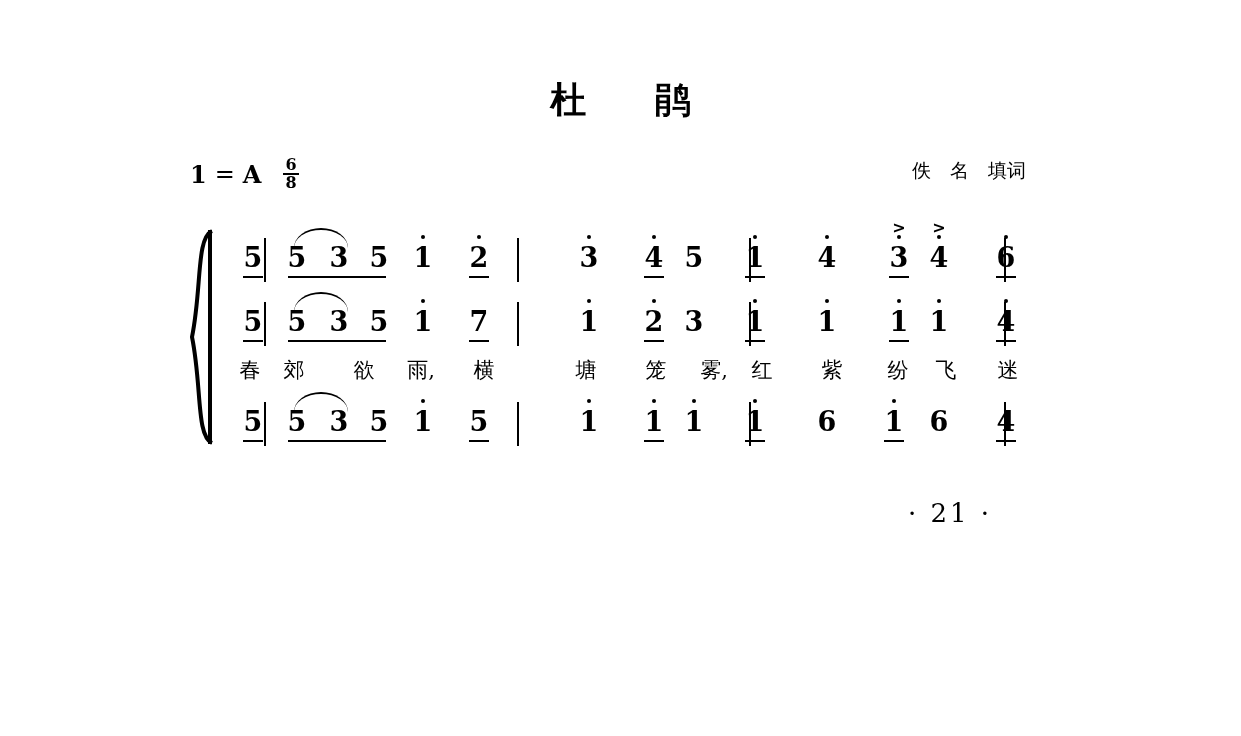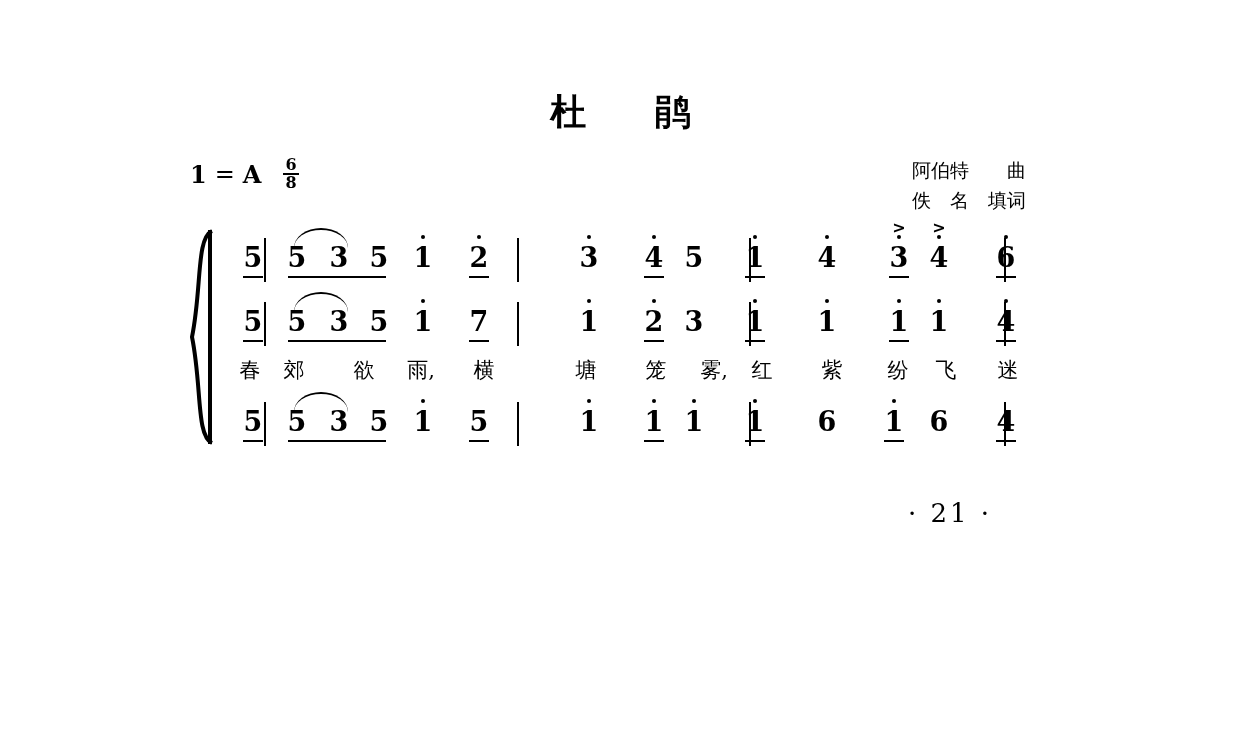--- a/index.html
+++ b/index.html
@@ -12,21 +12,21 @@
     height: 736px;
     position: relative;
     font-family: "DejaVu Sans", "Liberation Sans", sans-serif;
     color: #000000;
     overflow: hidden;
   }
 
   
   .title {
     position: absolute;
-    top: 88px;
+    top: 76px;
     left: 0;
     width: 1241px;
     text-align: center;
     font-family: "DejaVu Serif", "Liberation Serif", serif;
     font-size: 36px;
     font-weight: bold;
     letter-spacing: 28px;
     text-indent: 28px;
   }
 
@@ -201,21 +201,20 @@
   <span>1</span>
   <span class="eq">=</span>
   <span>A</span>
   <span class="meter">
     <span class="num">6</span>
     <span class="den">8</span>
   </span>
 </div>
 
 <div class="credits">
-  <div class="line">阿伯特　　曲</div>
   <div class="line">佚　名　填词</div>
 </div>
 
 <div class="score">
 
   <svg class="brace" viewBox="0 0 34 218" preserveAspectRatio="none">
     <path d="M26 3 C 10 10, 16 60, 6 109 C 16 158, 10 208, 26 215" stroke="#000" stroke-width="4" fill="none"></path>
   </svg>
   <div class="bar-left"></div>
 

